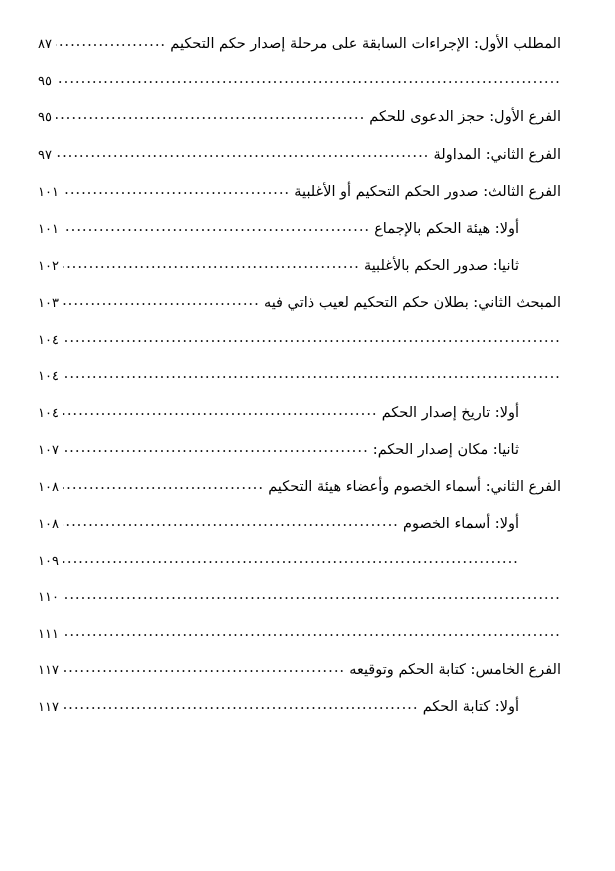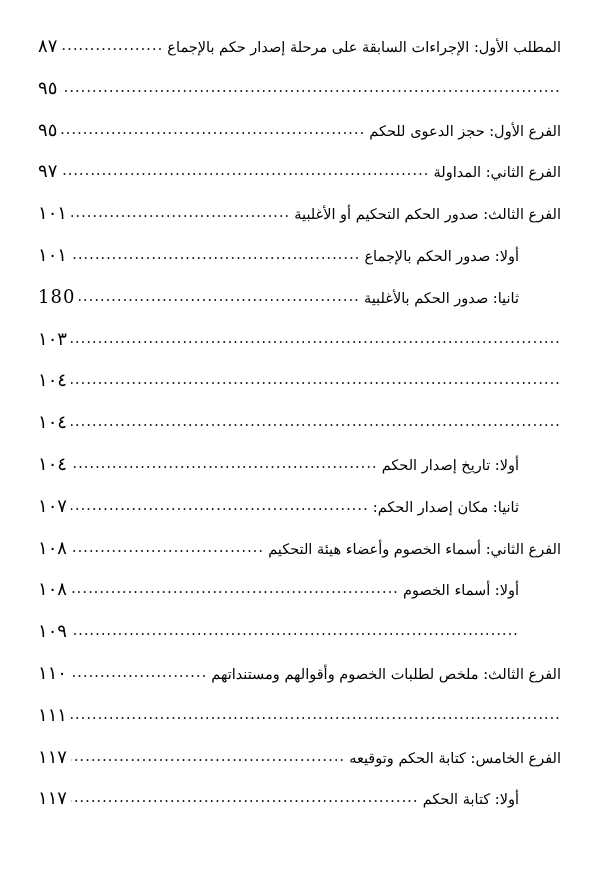--- a/index.html
+++ b/index.html
@@ -48,32 +48,32 @@
     white-space: nowrap;
     font-size: 14px;
     letter-spacing: 1.2px;
     transform: translateY(-2px);
     color: #111;
     min-width: 10px;
   }
   .toc-page {
     flex: 0 0 auto;
     padding-right: 4px;
-    font-size: 18px;
+    font-size: 13px;
     letter-spacing: 1px;
     text-align: center;
   }
 </style>
 </head>
 <body>
 
 <div class="page">
   <div class="toc" id="toc-list">
       <div class="toc-entry">
-        <span class="toc-title">المطلب الأول: الإجراءات السابقة على مرحلة إصدار حكم بالإجماع</span>
+        <span class="toc-title">المطلب الأول: الإجراءات السابقة على مرحلة إصدار حكم التحكيم</span>
         <span class="toc-dots">........................................................................................................................</span>
         <span class="toc-page">٨٧</span>
       </div>
       <div class="toc-entry">
         <span class="toc-dots">........................................................................................................................</span>
         <span class="toc-page">٩٥</span>
       </div>
       <div class="toc-entry">
         <span class="toc-title">الفرع الأول: حجز الدعوى للحكم</span>
         <span class="toc-dots">........................................................................................................................</span>
@@ -83,30 +83,31 @@
         <span class="toc-title">الفرع الثاني: المداولة</span>
         <span class="toc-dots">........................................................................................................................</span>
         <span class="toc-page">٩٧</span>
       </div>
       <div class="toc-entry">
         <span class="toc-title">الفرع الثالث: صدور الحكم التحكيم أو الأغلبية</span>
         <span class="toc-dots">........................................................................................................................</span>
         <span class="toc-page">١٠١</span>
       </div>
       <div class="toc-entry indent-1">
-        <span class="toc-title">أولا: صدور الحكم بالإجماع</span>
+        <span class="toc-title">أولا: هيئة الحكم بالإجماع</span>
         <span class="toc-dots">........................................................................................................................</span>
         <span class="toc-page">١٠١</span>
       </div>
       <div class="toc-entry indent-1">
         <span class="toc-title">ثانيا: صدور الحكم بالأغلبية</span>
         <span class="toc-dots">........................................................................................................................</span>
-        <span class="toc-page">180</span>
+        <span class="toc-page">١٠٢</span>
       </div>
       <div class="toc-entry">
+        <span class="toc-title">المبحث الثاني: بطلان حكم التحكيم لعيب ذاتي فيه</span>
         <span class="toc-dots">........................................................................................................................</span>
         <span class="toc-page">١٠٣</span>
       </div>
       <div class="toc-entry">
         <span class="toc-dots">........................................................................................................................</span>
         <span class="toc-page">١٠٤</span>
       </div>
       <div class="toc-entry">
         <span class="toc-dots">........................................................................................................................</span>
         <span class="toc-page">١٠٤</span>
@@ -129,21 +130,20 @@
       <div class="toc-entry indent-1">
         <span class="toc-title">أولا: أسماء الخصوم</span>
         <span class="toc-dots">........................................................................................................................</span>
         <span class="toc-page">١٠٨</span>
       </div>
       <div class="toc-entry indent-1">
         <span class="toc-dots">........................................................................................................................</span>
         <span class="toc-page">١٠٩</span>
       </div>
       <div class="toc-entry">
-        <span class="toc-title">الفرع الثالث: ملخص لطلبات الخصوم وأقوالهم ومستنداتهم</span>
         <span class="toc-dots">........................................................................................................................</span>
         <span class="toc-page">١١٠</span>
       </div>
       <div class="toc-entry">
         <span class="toc-dots">........................................................................................................................</span>
         <span class="toc-page">١١١</span>
       </div>
       <div class="toc-entry">
         <span class="toc-title">الفرع الخامس: كتابة الحكم وتوقيعه</span>
         <span class="toc-dots">........................................................................................................................</span>

